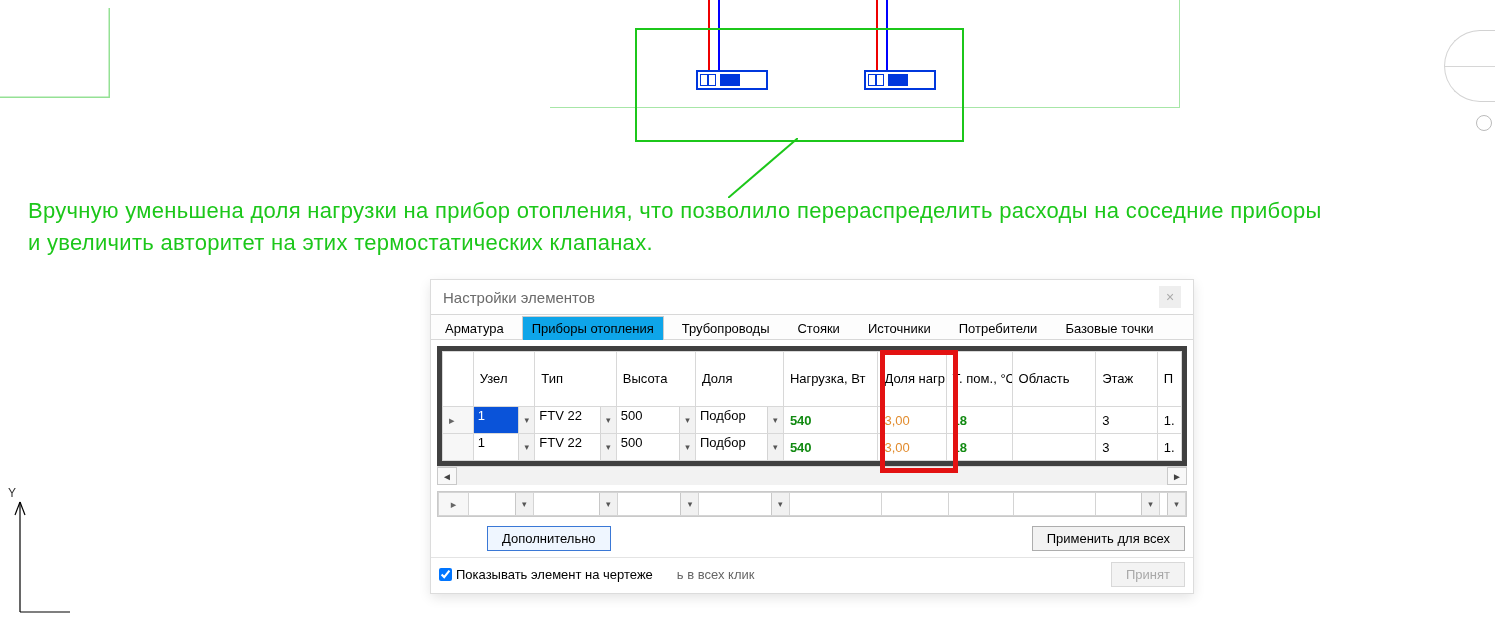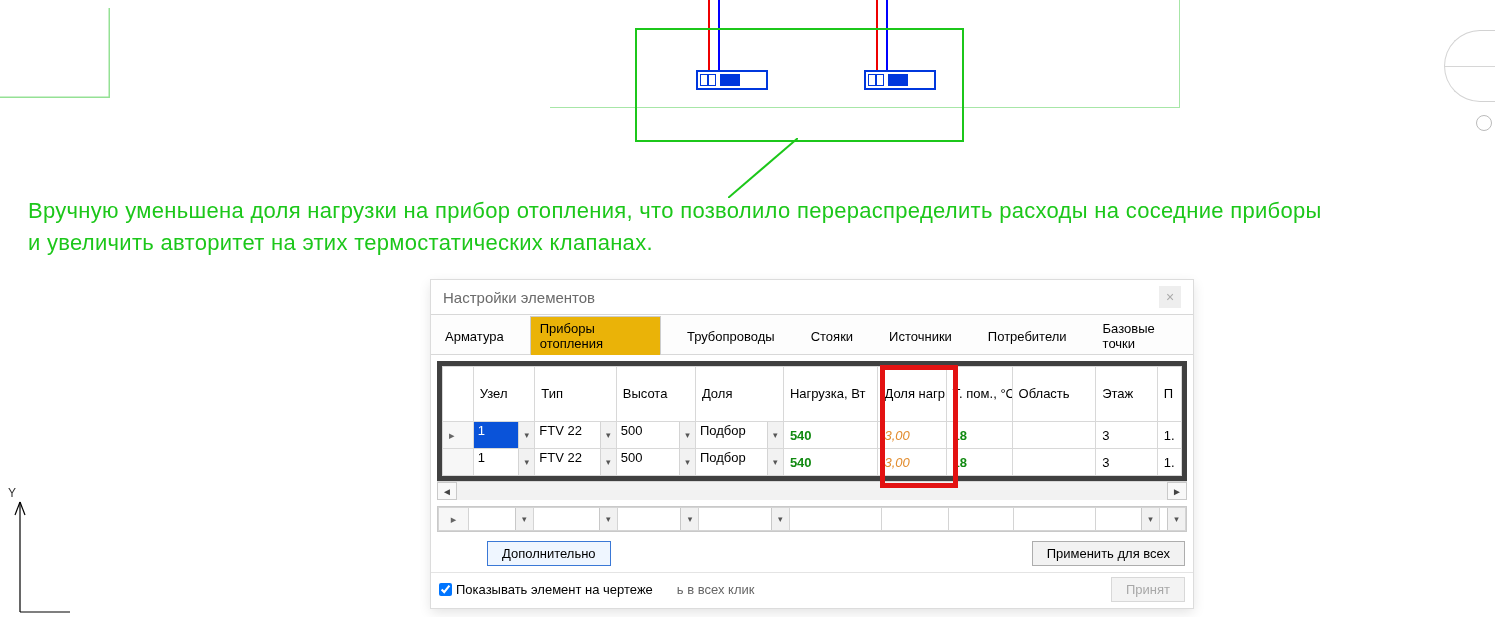--- a/index.html
+++ b/index.html
@@ -120,35 +120,34 @@
     width: 22px; height: 22px;
     display:flex; align-items:center; justify-content:center;
     background:#eee; color:#aaa; font-size:14px;
     cursor:pointer;
   }
   .tabstrip {
     display:flex;
     border-top:1px solid #d8d8d8;
     border-bottom:1px solid #d8d8d8;
     padding-left: 4px;
-    gap: 16px;
+    gap: 8px;
     background: #fdfdfd;
     font-size: 13px;
-    align-items: center;
   }
   .tab {
     padding: 4px 9px;
     color: #000;
     border: 1px solid transparent;
     border-bottom: none;
     cursor:pointer;
     position:relative; top:1px;
   }
   .tab.active {
-    background:#eab308;
+    background:#0ea5e9;
     border-color:#ccc;
     border-top:1px solid #ccc;
     border-left:1px solid #ccc;
     border-right:1px solid #ccc;
     color:#000;
   }
 
   .grid-wrap {
     border:5px solid #404040;
     margin: 6px 6px 0 6px;
@@ -196,21 +195,21 @@
     border-left:1px solid #d4d4d4;
     background:#f2f2f2;
     display:flex; align-items:center; justify-content:center;
     font-size:9px; color:#555;
   }
 
   .selected-cell {
     background:#0a53d9; color:#fff;
   }
   .green-text { color:#128a12;font-weight:bold; }
-  .orange-text { color:#e28c2e;font-style:italic; }
+  .orange-text { color:#e28c2e; }
 
   .red-frame {
     position:absolute;
     border: 5px solid #e31212;
     pointer-events:none;
   }
 
   .hscroll {
     display:flex;
     border-top:1px solid #d8d8d8;

